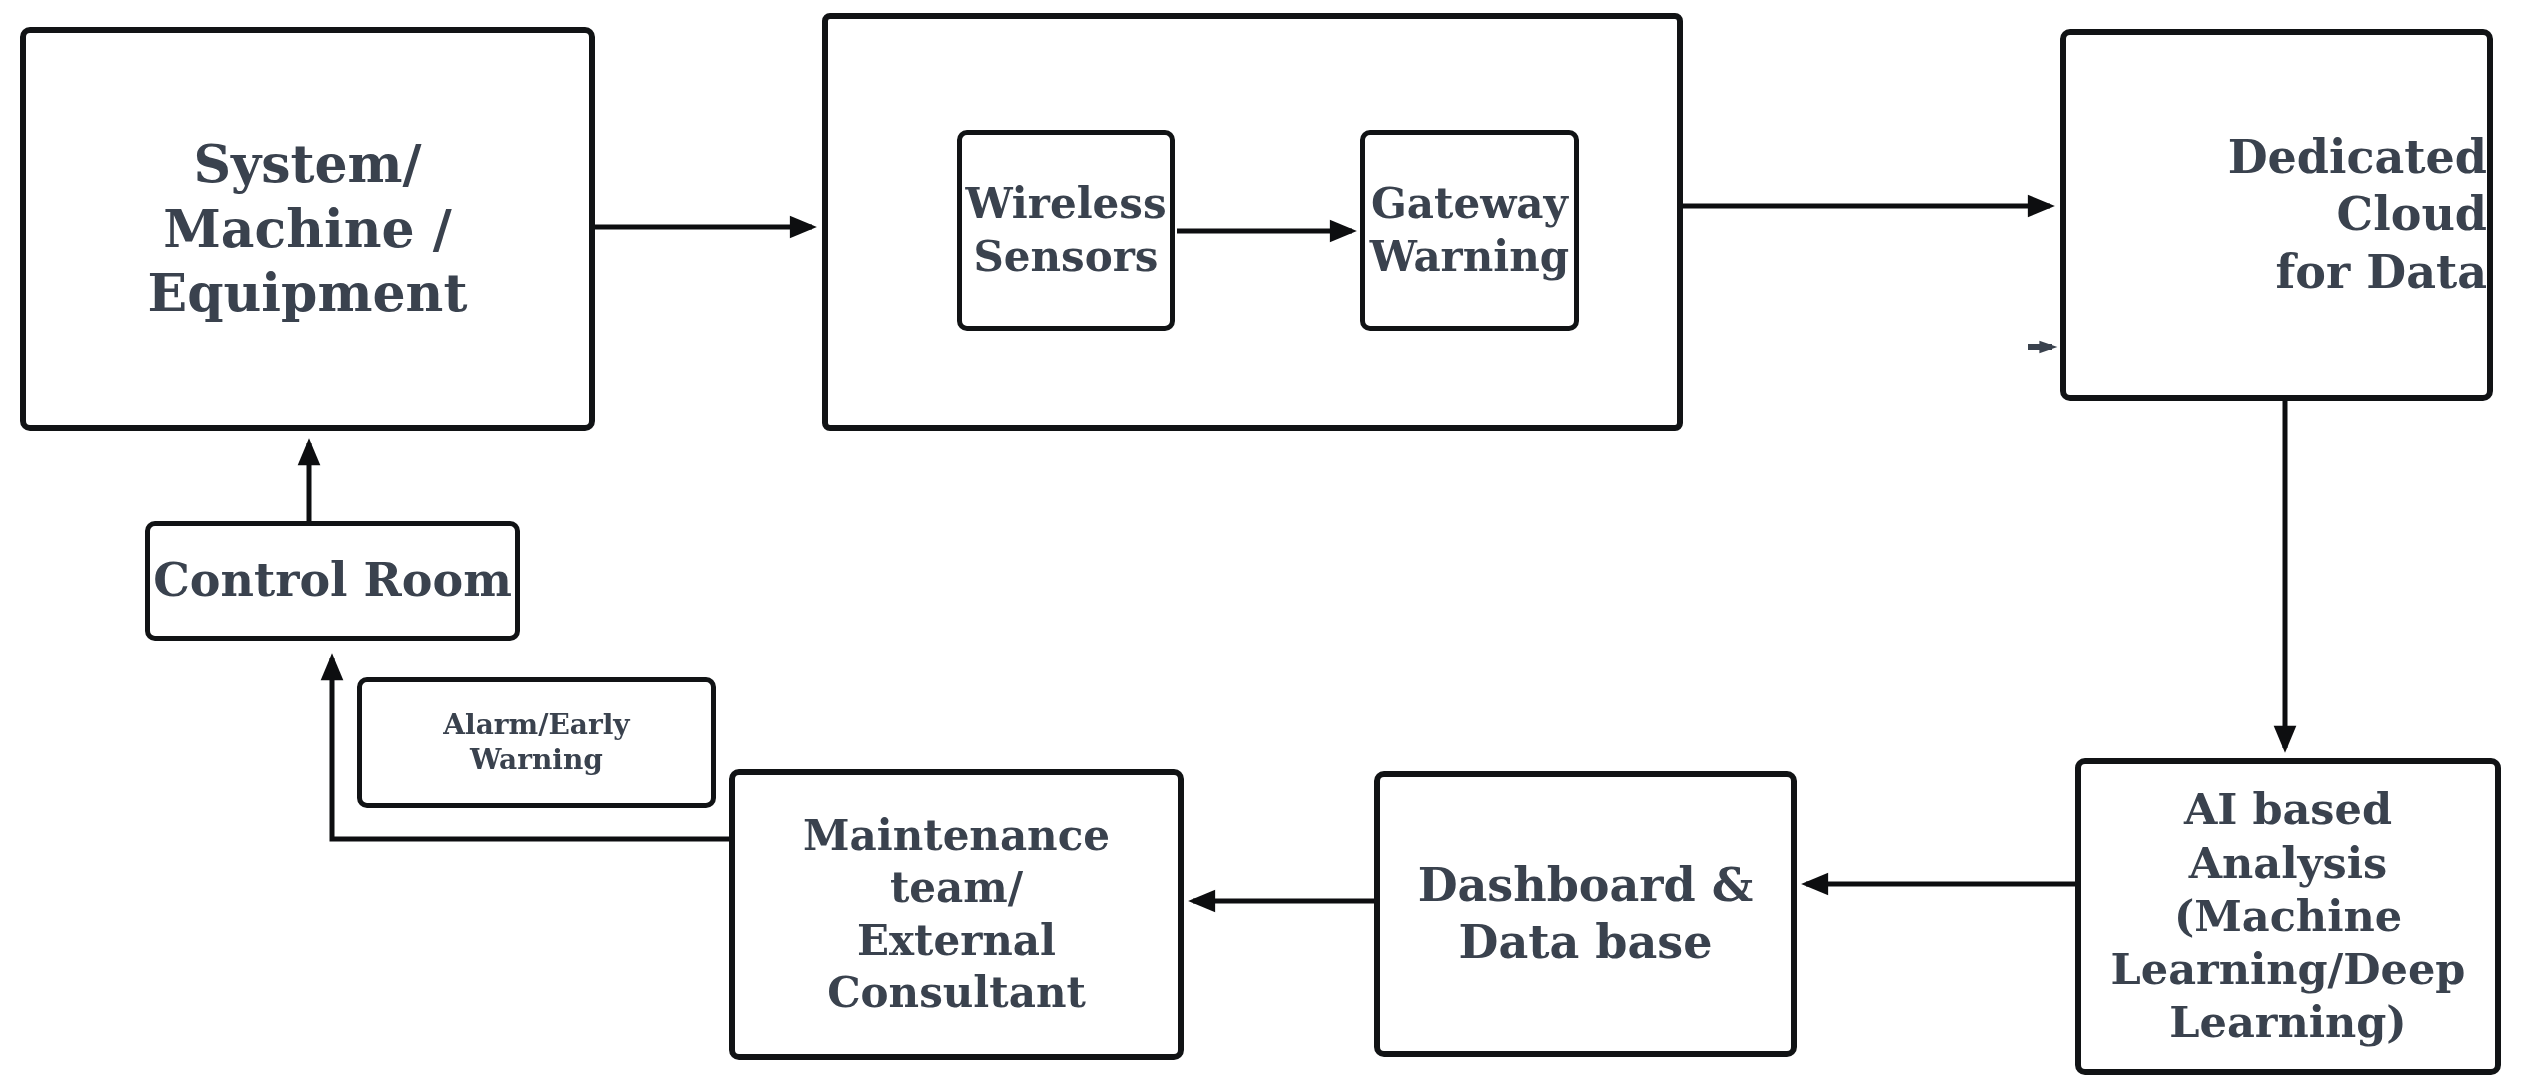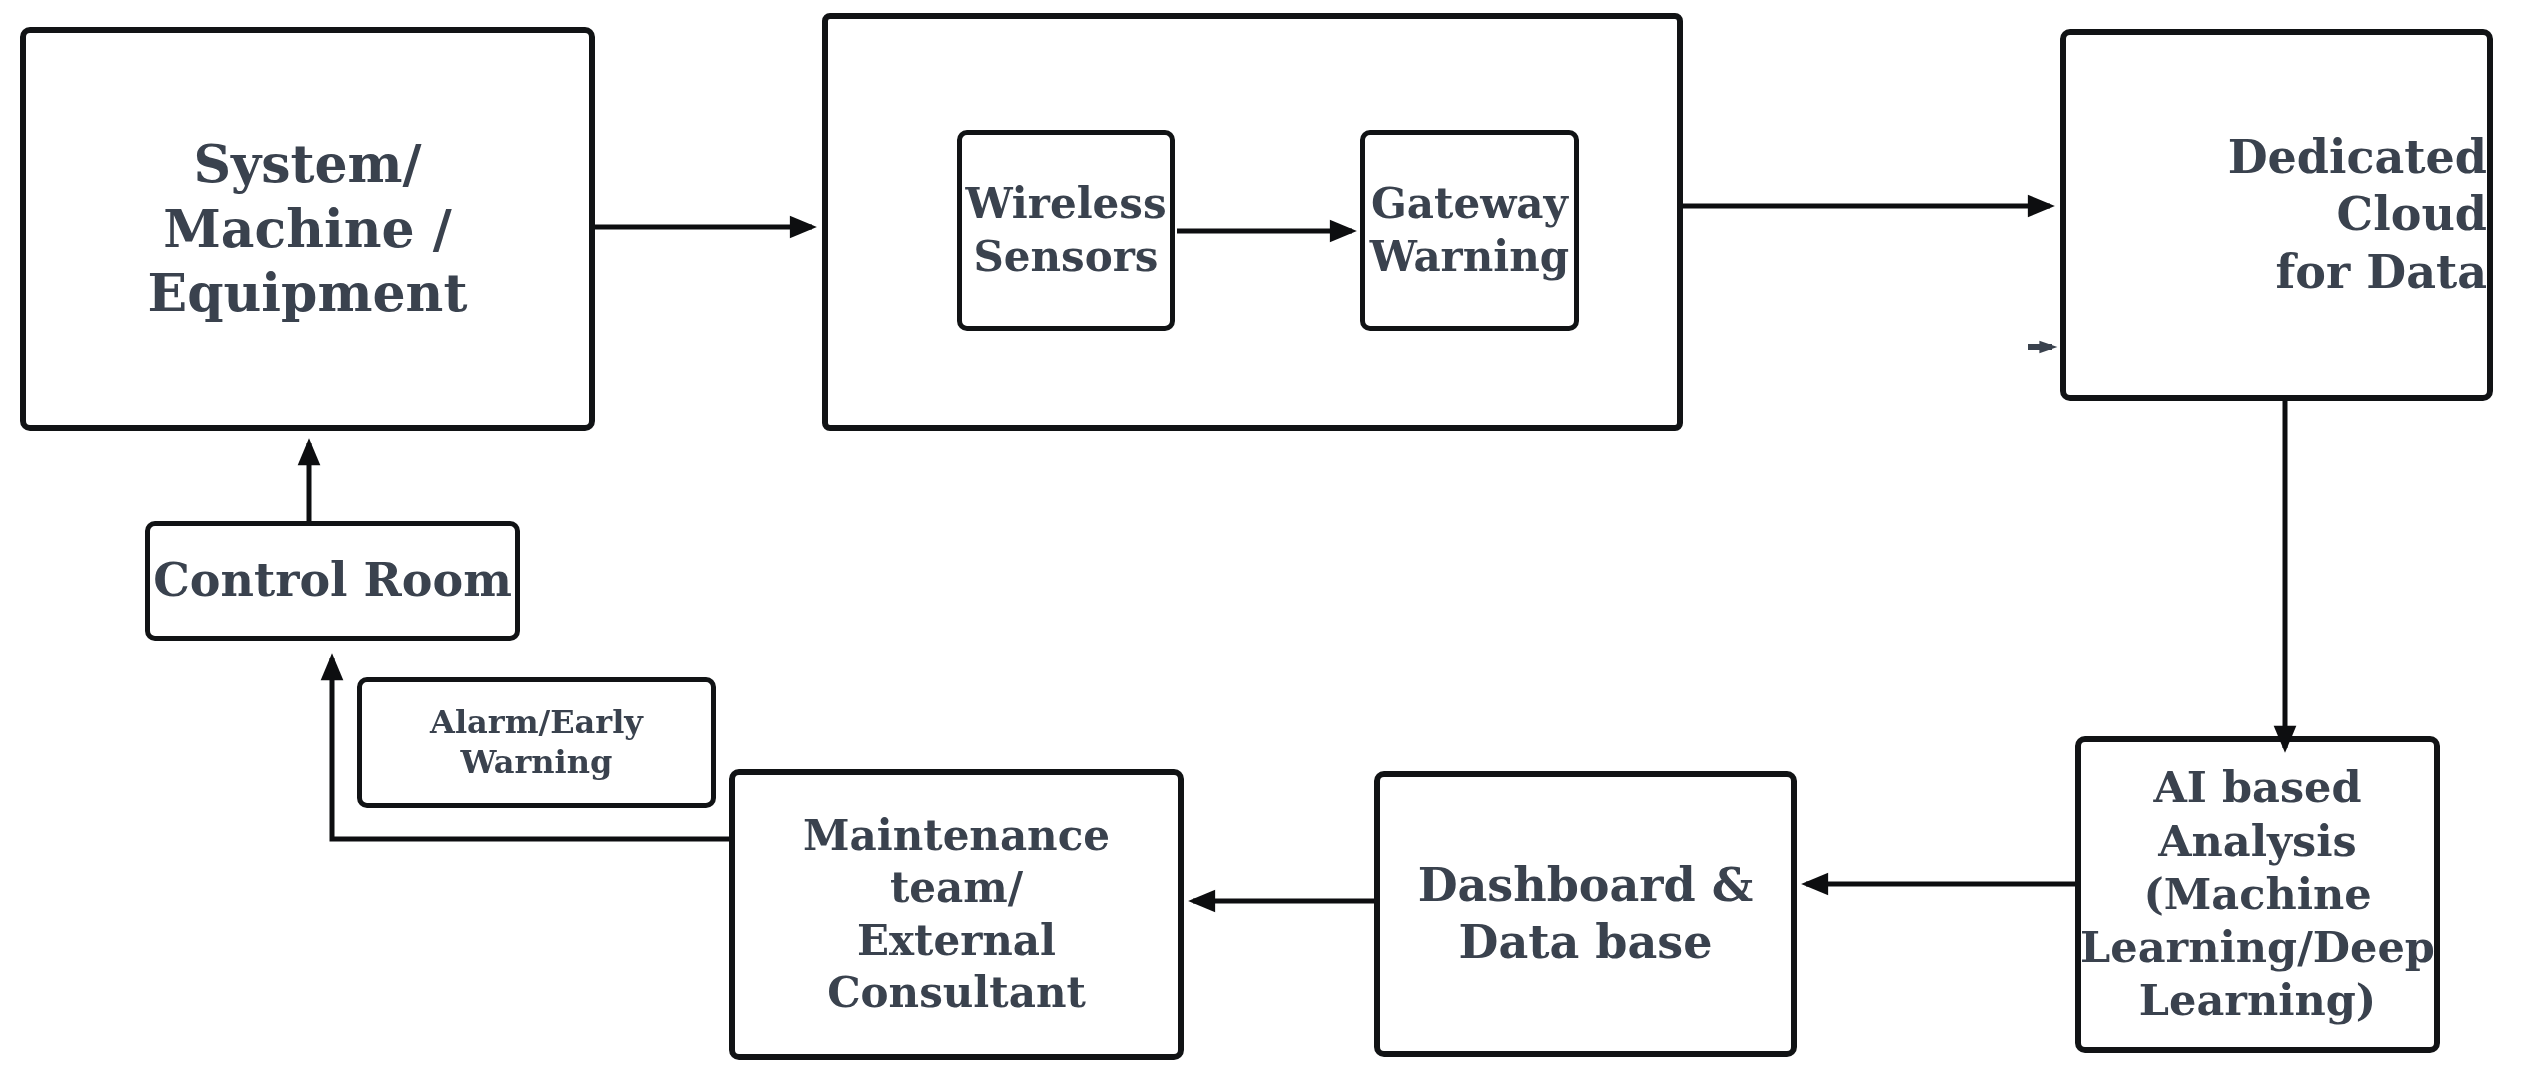--- a/index.html
+++ b/index.html
@@ -63,31 +63,31 @@
 Sensors</div>
 
   <div class="node thin" style="left:1360px;top:130px;width:219px;height:201px;font-size:42px;">Gateway
 Warning</div>
 
   <div class="node" style="left:2060px;top:29px;width:433px;height:372px;font-size:46px;text-align:right;">Dedicated Cloud
 for Data</div>
 
   <div class="node thin" style="left:145px;top:521px;width:375px;height:120px;font-size:46px;">Control Room</div>
 
-  <div class="node thin" style="left:357px;top:677px;width:359px;height:131px;font-size:32px;">Alarm/Early
+  <div class="node thin" style="left:357px;top:677px;width:359px;height:131px;font-size:28px;">Alarm/Early
 Warning</div>
 
   <div class="node" style="left:729px;top:769px;width:455px;height:291px;font-size:42px;">Maintenance team/
 External
 Consultant</div>
 
   <div class="node" style="left:1374px;top:771px;width:423px;height:286px;font-size:46px;">Dashboard &amp;
 Data base</div>
 
-  <div class="node" style="left:2075px;top:736px;width:365px;height:317px;font-size:43px;">AI based
+  <div class="node" style="left:2075px;top:758px;width:426px;height:317px;font-size:43px;">AI based
 Analysis
 (Machine
 Learning/Deep
 Learning)</div>
 
   <svg class="overlay" width="2531" height="1083" viewBox="0 0 2531 1083" aria-hidden="true">
     <defs>
       <marker id="ah" viewBox="0 0 10 10" refX="8.2" refY="5" markerWidth="6.4" markerHeight="5.4" orient="auto" markerUnits="strokeWidth">
         <path d="M0,0.8 L10,5 L0,9.2 Z"></path>
       </marker>

